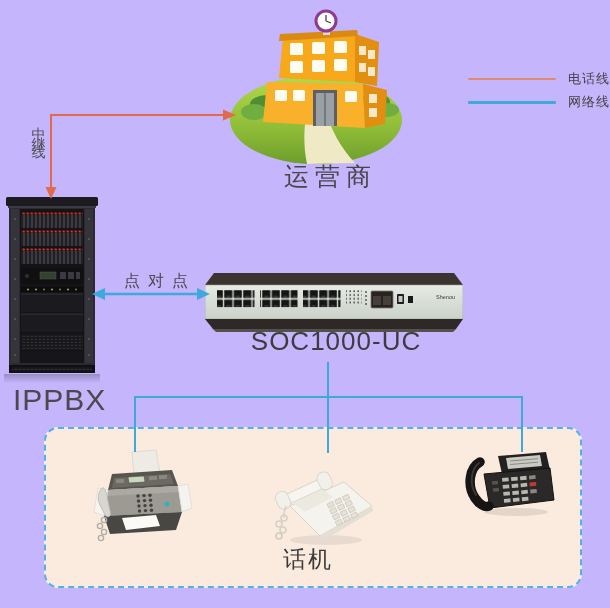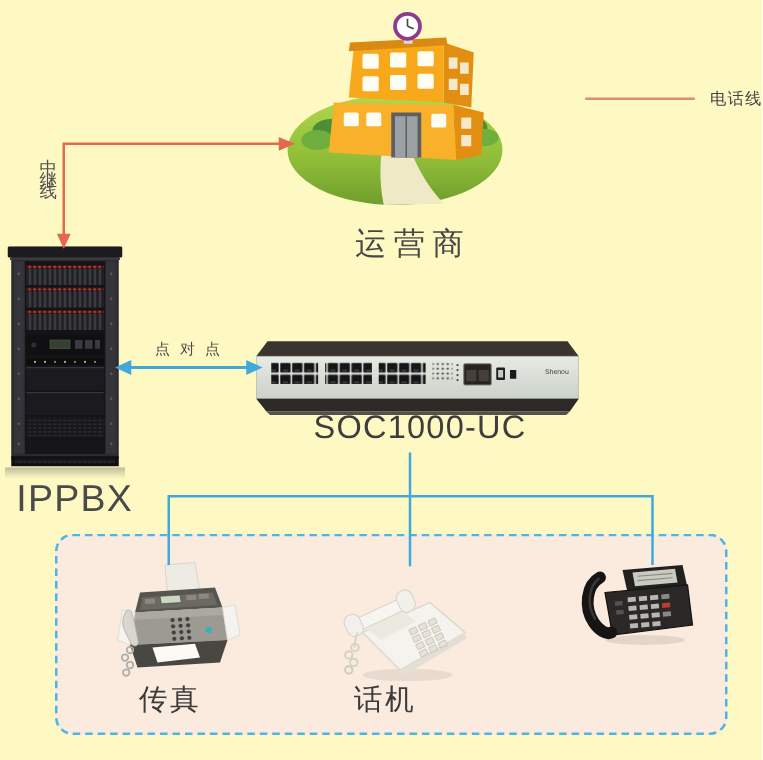--- a/index.html
+++ b/index.html
@@ -1,36 +1,36 @@
 <!DOCTYPE html>
 <html style="--phone-line: #DE8A6C; --network-line: #3FA9DB; --trunk-line: #E06A4B; --box-border: #4FB4E4; --box-fill: #FAEBDE; --label-mid: #4A4A4A;"><head>
 <meta charset="utf-8">
 <style>
   html,body{margin:0;padding:0;background:#fff;}
   .canvas{
-    position:relative;width:610px;height:608px;background:#fef9c3;overflow:hidden;
+    position:relative;width:610px;height:608px;background:#c4b5fd;overflow:hidden;
     font-family:"Liberation Sans","DejaVu Sans",sans-serif;
   }
   .abs{position:absolute;}
   
   .legend{position:absolute;left:468px;top:69px;}
   .legend-row{display:flex;align-items:center;height:20px;margin-bottom:3px;}
   .legend-line{display:inline-block;width:88px;height:2px;border-radius:1px;}
   .legend-line.phone{background:var(--phone-line,#DE8A6C);}
   .legend-line.net{background:var(--network-line,#3FA9DB);height:3px;}
   .legend-label{margin-left:12px;font-size:13px;color:#444;letter-spacing:1px;white-space:nowrap;}
   
   svg.connectors{position:absolute;left:0;top:0;z-index:5;pointer-events:none;}
   
   .lbl{position:absolute;color:var(--label-mid,#4a4a4a);white-space:nowrap;z-index:6;}
-  .lbl-carrier{left:284px;top:178px;font-size:25px;letter-spacing:6px;color:#474747;}
+  .lbl-carrier{left:284px;top:160px;font-size:25px;letter-spacing:6px;color:#474747;}
   .lbl-ippbx{left:13px;top:383px;font-size:30px;letter-spacing:1px;color:#4a4a4a;}
   .lbl-switch{left:336px;top:326px;transform:translateX(-50%);font-size:26px;letter-spacing:1px;color:#3d3d3d;}
   .lbl-trunk{left:30px;top:116px;font-size:14px;color:#4f4f4f;writing-mode:vertical-rl;letter-spacing:9px;}
-  .lbl-p2p{left:124px;top:271px;font-size:12px;letter-spacing:8px;color:#4a4a4a;}
+  .lbl-p2p{left:124px;top:271px;font-size:16px;letter-spacing:8px;color:#4a4a4a;}
   .dev-lbl{position:absolute;top:544px;transform:translateX(-50%);font-size:23px;letter-spacing:2px;color:#3b3b3b;z-index:6;}
   .dev-lbl.fax{left:136px;}
   .dev-lbl.phone{left:308px;}
   .dev-lbl.sip{left:516px;}
   
   .device-box{
     position:absolute;left:44px;top:427px;width:534px;height:157px;
     border:2px dashed var(--box-border,#4FB4E4);border-radius:14px;
     background:var(--box-fill,#FAEBDE);z-index:1;
   }
@@ -76,20 +76,24 @@
       <line x1="135" y1="397" x2="522" y2="397"></line>
       <line x1="135" y1="396" x2="135" y2="452"></line>
       <line x1="522" y1="396" x2="522" y2="452"></line>
     </g>
   </svg>
 
   <div class="legend">
     <div class="legend-row">
       <span class="legend-line phone"></span>
       <span class="legend-label">电话线</span>
+    </div>
+    <div class="legend-row">
+      <span class="legend-line net"></span>
+      <span class="legend-label">网络线</span>
     </div>
   </div>
 
   <svg class="illus building" width="182" height="160" viewBox="0 0 182 160">
     <defs>
       <linearGradient id="grass" x1="0" y1="0" x2="0" y2="1">
         <stop offset="0" stop-color="#B2D84C"></stop>
           <stop offset="0.6" stop-color="#8FBC38"></stop>
           <stop offset="1" stop-color="#6E9E2C"></stop>
       </linearGradient>
@@ -335,16 +339,15 @@
     <rect x="35" y="38" width="6" height="3.5" fill="#55534F" transform="rotate(-5 38 40)"></rect>
     <path d="M22,12 C11,18 9,36 17,48 C21,54 27,58 31,56" fill="none" stroke="#161514" stroke-width="9.5" stroke-linecap="round"></path>
     <path d="M21,13 C13,19 11,34 18,45" fill="none" stroke="#3A3836" stroke-width="2" stroke-linecap="round"></path>
   </svg>
 
   <div class="lbl lbl-carrier">运营商</div>
   <div class="lbl lbl-ippbx">IPPBX</div>
   <div class="lbl lbl-switch">SOC1000-UC</div>
   <div class="lbl lbl-trunk">中继线</div>
   <div class="lbl lbl-p2p">点对点</div>
-  <div class="dev-lbl fax">传真</div>
   <div class="dev-lbl phone">话机</div>
 
 </div>
 
 </body></html>

